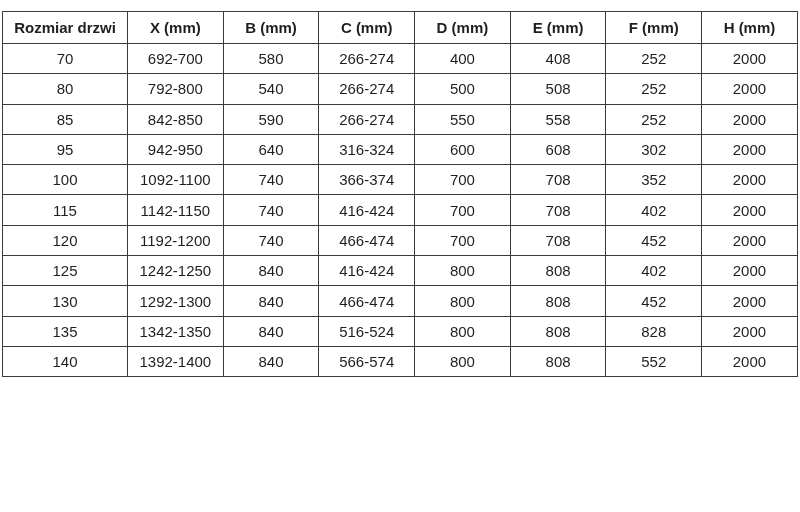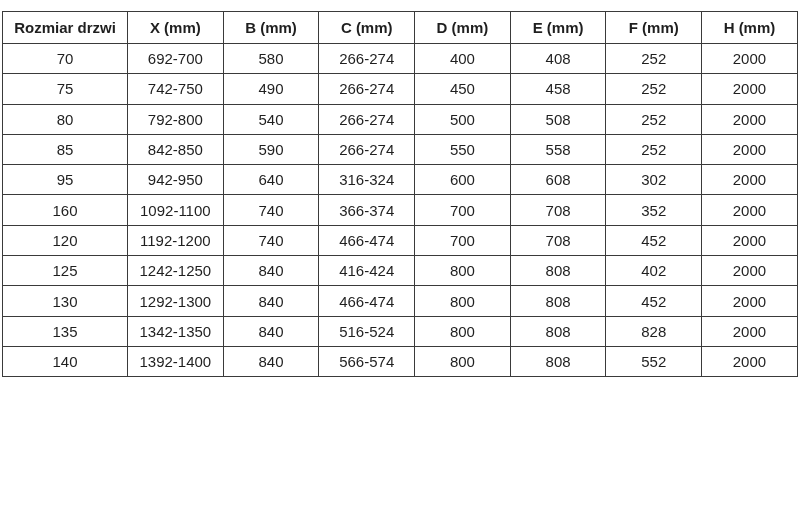--- a/index.html
+++ b/index.html
@@ -79,30 +79,20 @@
           <td>70</td>
           <td>692-700</td>
           <td>580</td>
           <td>266-274</td>
           <td>400</td>
           <td>408</td>
           <td>252</td>
           <td>2000</td>
         </tr>
         <tr>
-          <td>75</td>
-          <td>742-750</td>
-          <td>490</td>
-          <td>266-274</td>
-          <td>450</td>
-          <td>458</td>
-          <td>252</td>
-          <td>2000</td>
-        </tr>
-        <tr>
           <td>80</td>
           <td>792-800</td>
           <td>540</td>
           <td>266-274</td>
           <td>500</td>
           <td>508</td>
           <td>252</td>
           <td>2000</td>
         </tr>
         <tr>
@@ -119,27 +109,37 @@
           <td>95</td>
           <td>942-950</td>
           <td>640</td>
           <td>316-324</td>
           <td>600</td>
           <td>608</td>
           <td>302</td>
           <td>2000</td>
         </tr>
         <tr>
-          <td>160</td>
+          <td>100</td>
           <td>1092-1100</td>
           <td>740</td>
           <td>366-374</td>
           <td>700</td>
           <td>708</td>
           <td>352</td>
+          <td>2000</td>
+        </tr>
+        <tr>
+          <td>115</td>
+          <td>1142-1150</td>
+          <td>740</td>
+          <td>416-424</td>
+          <td>700</td>
+          <td>708</td>
+          <td>402</td>
           <td>2000</td>
         </tr>
         <tr>
           <td>120</td>
           <td>1192-1200</td>
           <td>740</td>
           <td>466-474</td>
           <td>700</td>
           <td>708</td>
           <td>452</td>

